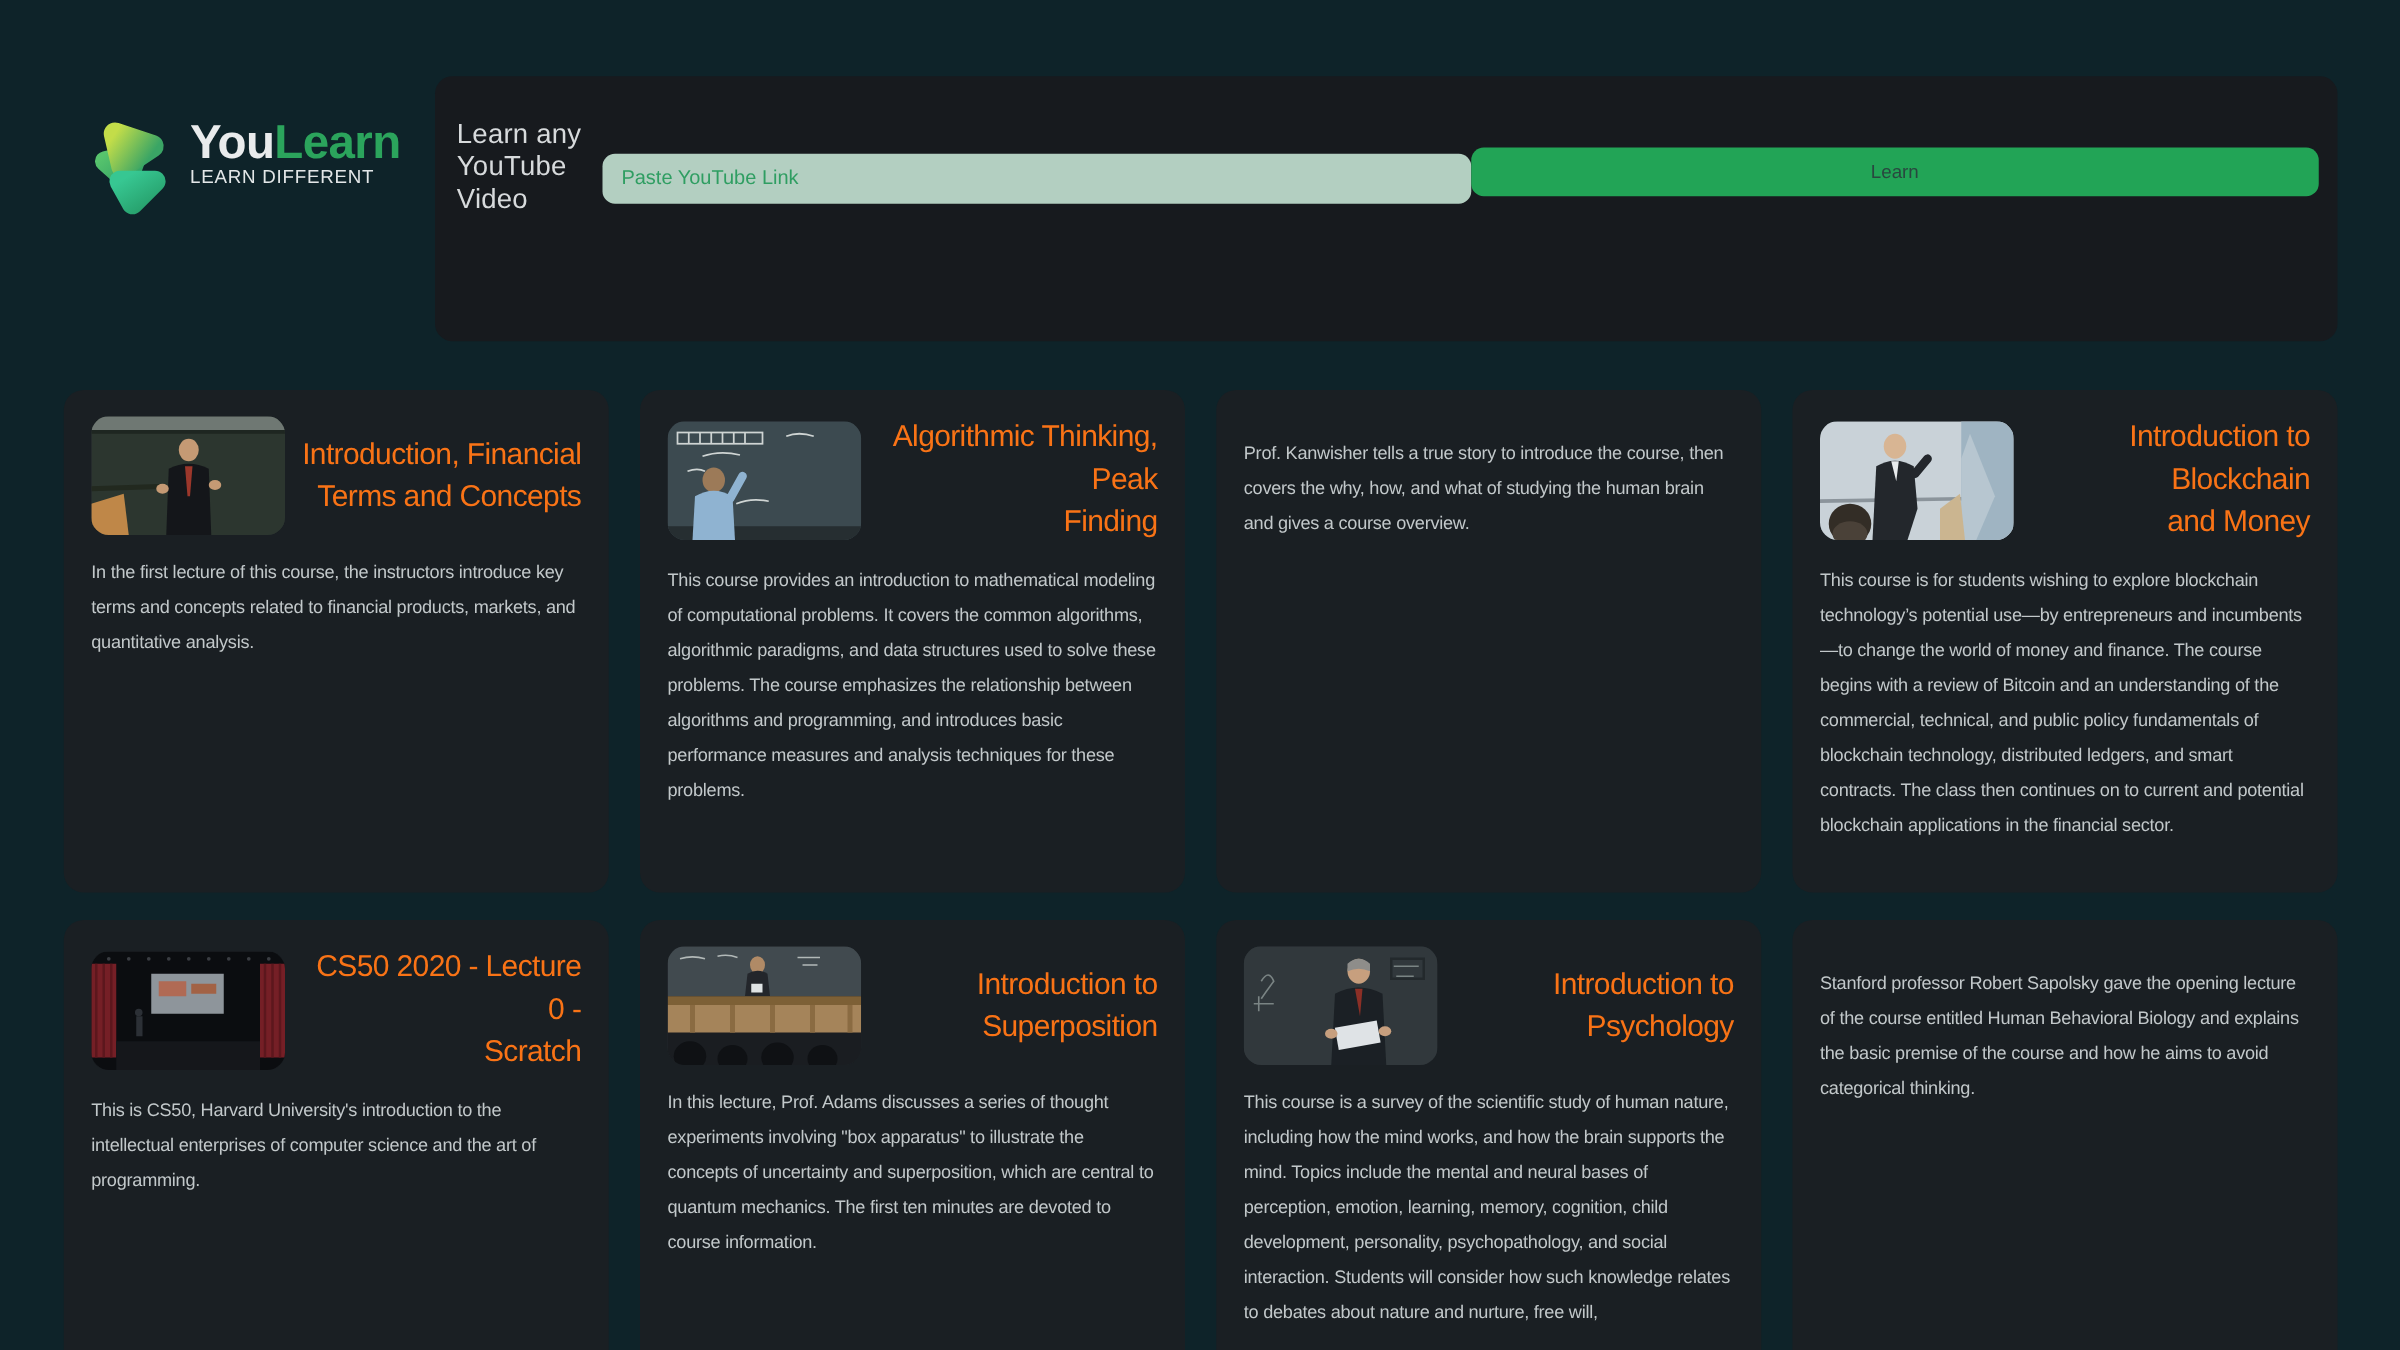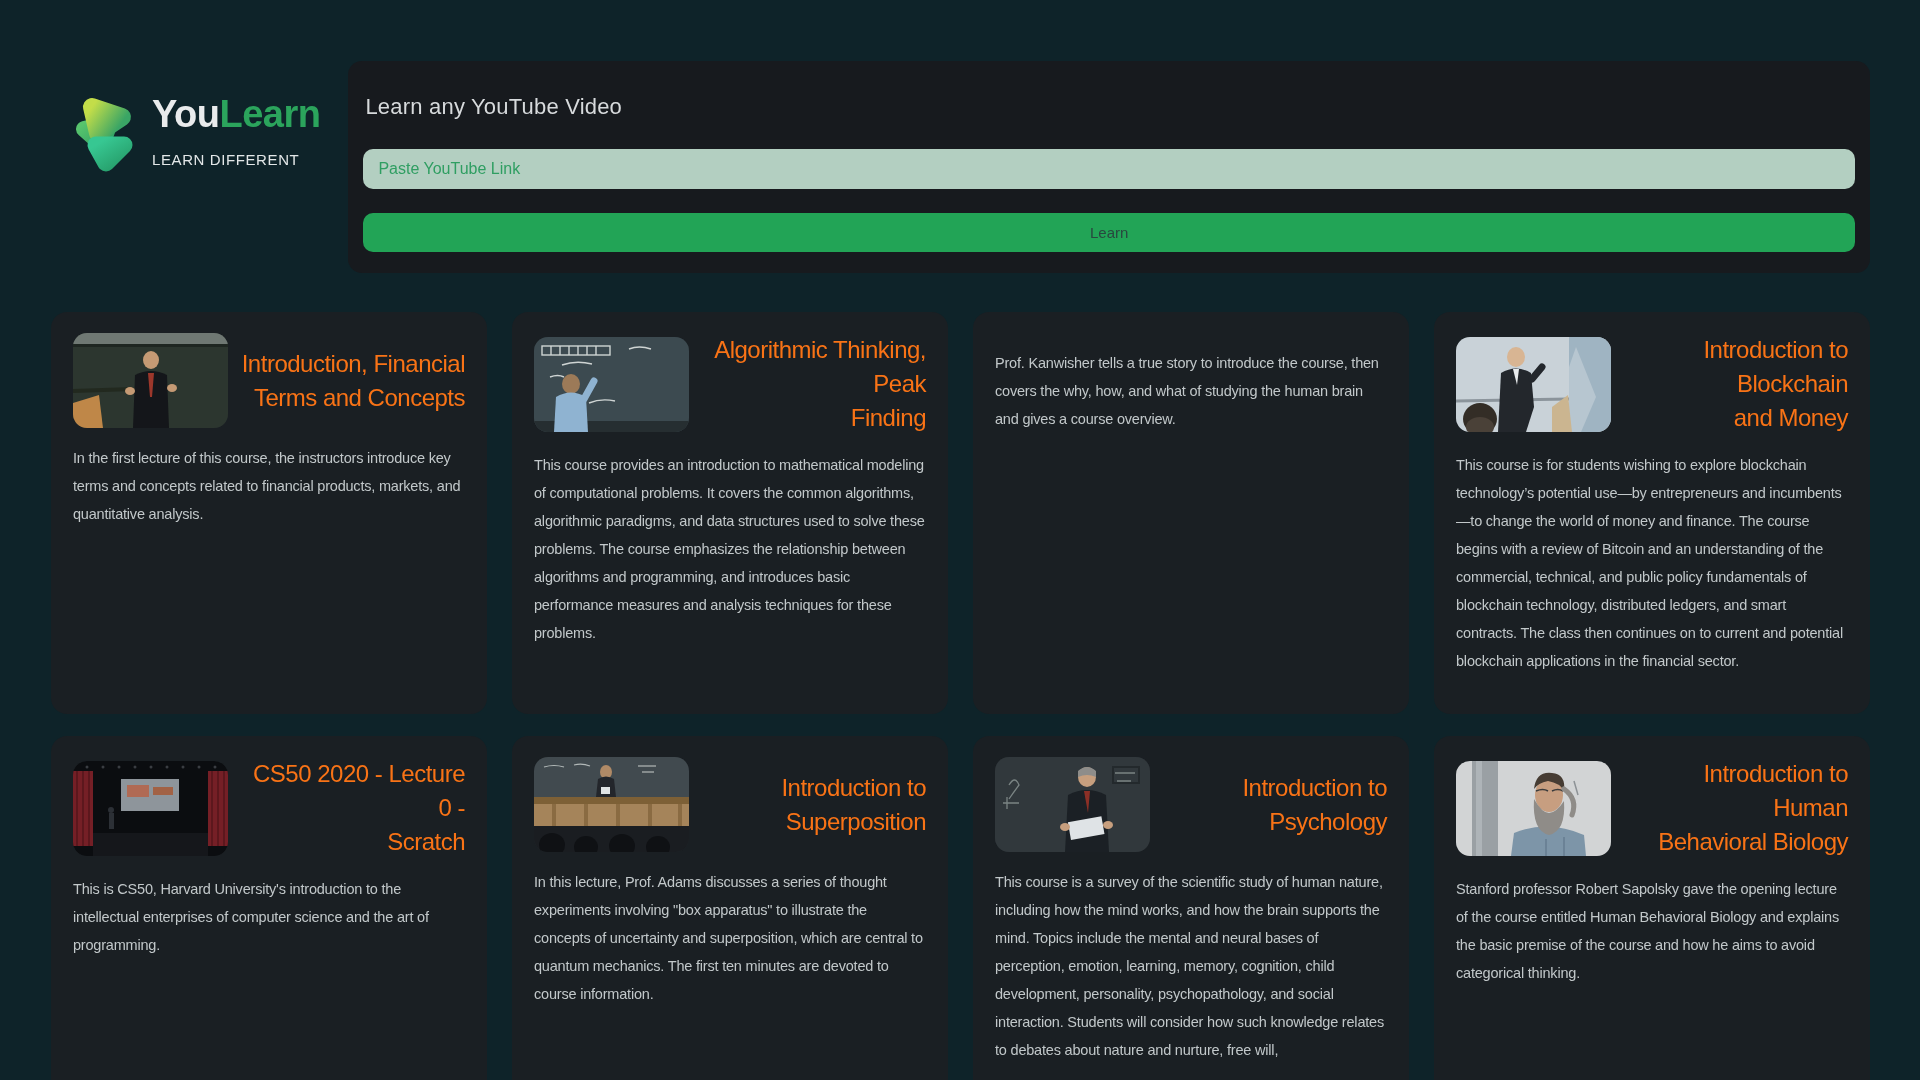--- a/index.html
+++ b/index.html
@@ -11,25 +11,25 @@
   }
 
   
   .topbar { display:flex; align-items:flex-start; padding:61px 50px 0 76px; gap:28px; }
 
   .brand { display:flex; gap:12px; margin-top:34px; min-width:236px; flex:none; }
   .brand-text { display:flex; flex-direction:column; align-items:flex-start; }
   .brand-name { font-size:38px; font-weight:600; letter-spacing:-0.5px; line-height:1; }
   .brand-name .w { color:#e9ebec; }
   .brand-name .g { color:#2ba45c; }
-  .brand-tagline { margin-top:18px; font-size:15px; font-weight:500; letter-spacing:0.6px; color:#e3e7e8; }
+  .brand-tagline { font-size:15px; font-weight:500; letter-spacing:0.6px; color:#e3e7e8; }
 
   .hero {
     flex:1; height:212px; background:#171a1e; border-radius:14px;
-    padding:33px 15px 18px 15px; display:flex; flex-direction:column;
+    padding:33px 15px 18px 15px; display:flex; 
   }
   .hero-title { font-size:22px; font-weight:400; color:#d7dadc; letter-spacing:0.2px; margin-left:2px; }
   .hero-input {
     margin-top:29px; height:40px; width:100%; border:none; outline:none;
     background:#b3cfc1; border-radius:10px; padding:0 15px;
     font-family:"Liberation Sans", sans-serif; font-size:16px; color:#1d6b42;
   }
   .hero-input::placeholder { color:#2f9e62; opacity:1; }
   .hero-btn {
     margin-top:24px; height:39px; width:100%; border:none; cursor:pointer;
@@ -274,35 +274,16 @@
           <ellipse cx="70" cy="70" rx="5" ry="4" fill="#c79f7e"></ellipse>
           <ellipse cx="113" cy="68" rx="5" ry="4" fill="#c79f7e"></ellipse>
         </svg>
       </span>
       <div class="card-title">Introduction to Psychology</div>
     </div>
     <div class="card-desc">This course is a survey of the scientific study of human nature, including how the mind works, and how the brain supports the mind. Topics include the mental and neural bases of perception, emotion, learning, memory, cognition, child development, personality, psychopathology, and social interaction. Students will consider how such knowledge relates to debates about nature and nurture, free will,</div>
   </div>
 
   <div class="card">
-    <div class="card-top">
-      <span class="thumb">
-        <svg viewBox="0 0 155 95" preserveAspectRatio="none">
-          <rect width="155" height="95" fill="#d2d4d5"></rect>
-          <rect x="16" width="26" height="95" fill="#9aa0a4"></rect>
-          <rect x="20" width="6" height="95" fill="#aeb4b8"></rect>
-          <path d="M118 20 l4 14" stroke="#8d9296" stroke-width="1.5"></path>
-          <path d="M55 95 L58 72 Q92 58 128 74 L130 95 Z" fill="#7d95a8"></path>
-          <path d="M90 78 L90 95 M108 76 L108 95" stroke="#6b8296" stroke-width="2"></path>
-          <ellipse cx="93" cy="34" rx="14" ry="17" fill="#c79e80"></ellipse>
-          <path d="M78 28 Q80 10 96 12 Q110 13 108 30 Q104 22 92 20 Q82 22 78 28 Z" fill="#463c33"></path>
-          <path d="M78 38 Q76 70 93 74 Q110 70 108 40 Q100 52 93 52 Q86 52 78 38 Z" fill="#8f8c88"></path>
-          <path d="M80 30 q7 -3 12 0 M96 30 q6 -3 11 0" stroke="#3c3c3c" stroke-width="1.6" fill="none"></path>
-          <path d="M108 28 q14 10 8 26" stroke="#8f8c88" stroke-width="5" fill="none" stroke-linecap="round"></path>
-        </svg>
-      </span>
-      <div class="card-title">Introduction to Human
-Behavioral Biology</div>
-    </div>
     <div class="card-desc">Stanford professor Robert Sapolsky gave the opening lecture of the course entitled Human Behavioral Biology and explains the basic premise of the course and how he aims to avoid categorical thinking.</div>
   </div>
 
 </div>
 
 </body></html>

